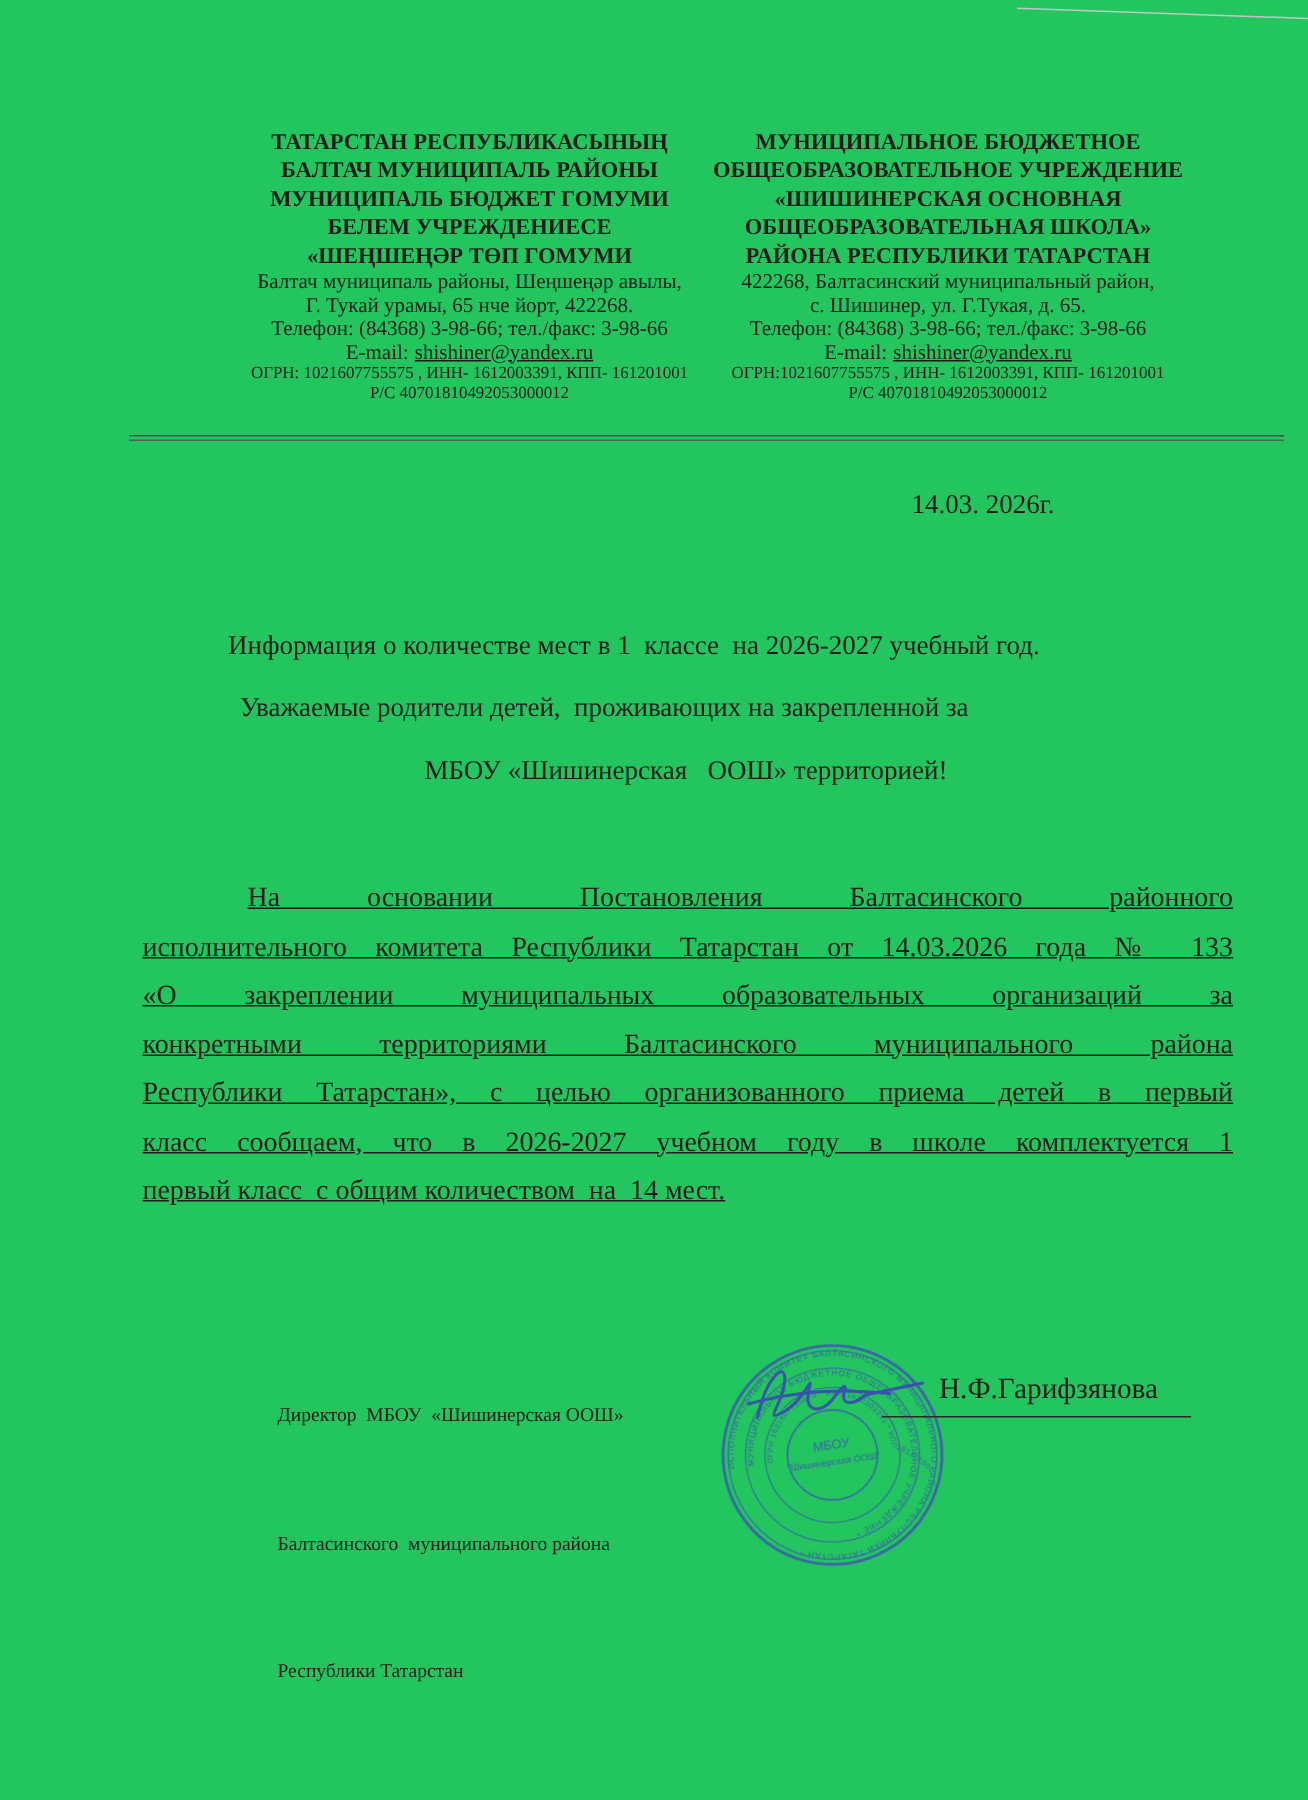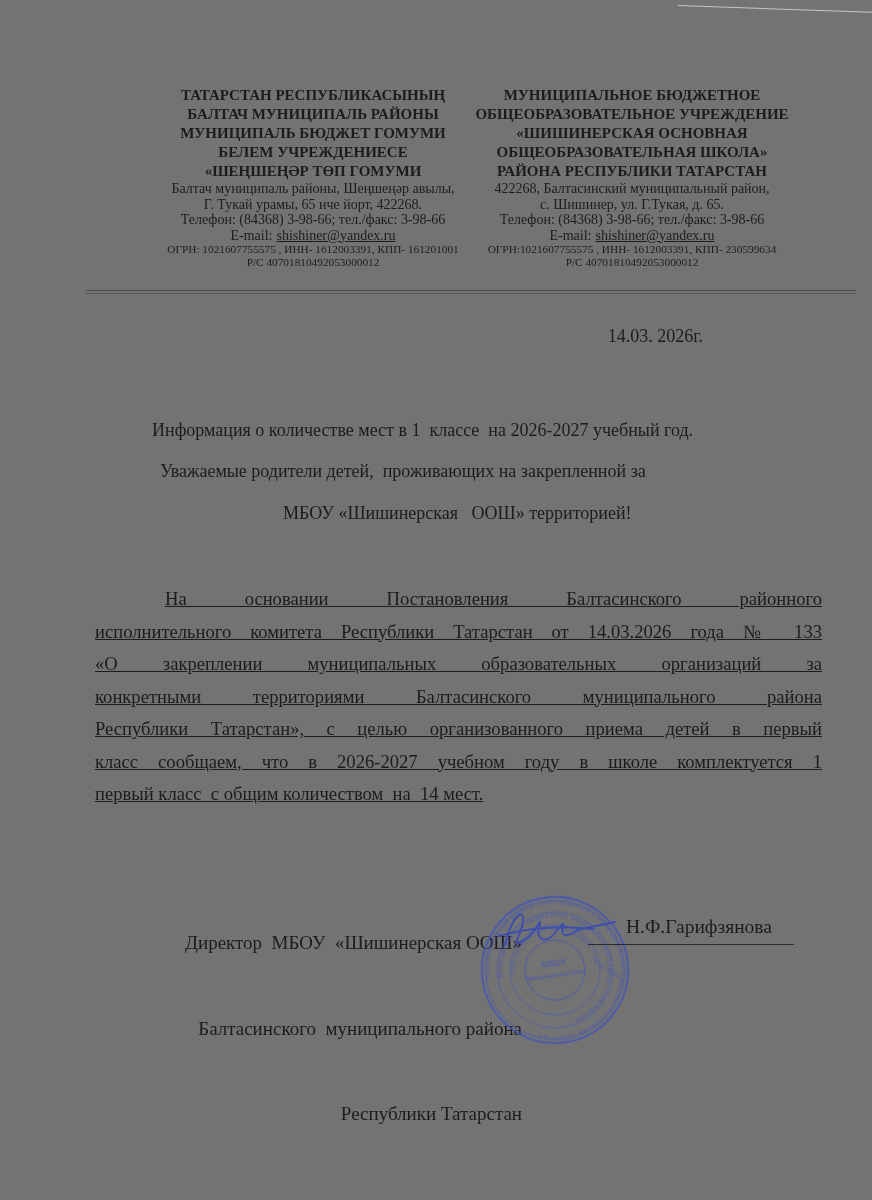--- a/index.html
+++ b/index.html
@@ -1,17 +1,17 @@
 <!DOCTYPE html>
 <html><head>
 <meta charset="utf-8">
 <style>
   html,body{margin:0;padding:0;background:#e8e8e8;}
   .page{
-    position:relative;width:872px;height:1200px;background:#737373;
+    position:relative;width:872px;height:1200px;background:#22c55e;
     font-family:"Liberation Serif","DejaVu Serif",serif;color:#1c1c1c;
     overflow:hidden;margin:0 auto;
   }
   
   .artifact-line{position:absolute;left:678px;top:5px;width:200px;height:1px;
     background:#c4c4c4;transform:rotate(2deg);transform-origin:left top;}
   
   .letterhead{position:absolute;top:86px;left:163px;display:flex;gap:10px;text-align:center;}
   .lh-col{line-height:19px;}
   .col-left{width:300px;}
@@ -25,21 +25,21 @@
     border-top:1.4px solid #4a4a4a;border-bottom:1.2px solid #5a5a5a;}
   .date{position:absolute;top:326px;right:169px;font-size:18px;white-space:pre-wrap;}
   .title{position:absolute;font-size:18px;white-space:pre-wrap;}
   .t1{top:420px;left:152px;}
   .t2{top:461px;left:160px;}
   .t3{top:503px;left:283px;}
   .body-block{position:absolute;top:583px;left:95px;width:727px;font-size:18.6px;text-decoration:underline;}
   .bline{line-height:32.5px;text-align:justify;text-align-last:justify;}
   .bline.first{text-indent:70px;}
   .bline.last{text-align-last:left;white-space:pre-wrap;}
-  .sig-block{position:absolute;top:872px;left:185px;font-size:19px;line-height:28.5px;white-space:pre-wrap;text-align:right;}
+  .sig-block{position:absolute;top:872px;left:185px;font-size:13px;line-height:28.5px;white-space:pre-wrap;}
   .sig-name{position:absolute;top:916px;left:626px;font-size:19.5px;white-space:nowrap;}
   .sig-rule{position:absolute;top:944px;left:588px;width:206px;height:0;border-top:1.6px solid #2a2a2a;}
   .stamp-svg{position:absolute;left:477px;top:892px;}
   .sign-svg{position:absolute;left:495px;top:903px;}
 </style>
 </head>
 <body>
 
 <div class="page">
 
@@ -62,21 +62,21 @@
     <div class="lh-col col-right">
       <div class="org">МУНИЦИПАЛЬНОЕ БЮДЖЕТНОЕ</div>
       <div class="org">ОБЩЕОБРАЗОВАТЕЛЬНОЕ УЧРЕЖДЕНИЕ</div>
       <div class="org">«ШИШИНЕРСКАЯ ОСНОВНАЯ</div>
       <div class="org">ОБЩЕОБРАЗОВАТЕЛЬНАЯ ШКОЛА»</div>
       <div class="org">РАЙОНА РЕСПУБЛИКИ ТАТАРСТАН</div>
       <div class="addr">422268, Балтасинский муниципальный район,</div>
       <div class="addr">с. Шишинер, ул. Г.Тукая, д. 65.</div>
       <div class="addr">Телефон: (84368) 3-98-66; тел./факс: 3-98-66</div>
       <div class="addr"><span>E-mail:</span><span class="email">shishiner@yandex.ru</span></div>
-      <div class="reg">ОГРН:1021607755575 , ИНН- 1612003391, КПП- 230599634</div>
+      <div class="reg">ОГРН:1021607755575 , ИНН- 1612003391, КПП- 161201001</div>
       <div class="reg">Р/С 40701810492053000012</div>
     </div>
   </div>
 
   <div class="rule"></div>
 
   <div class="date">14.03. 2026г.</div>
 
   <div class="title t1">Информация о количестве мест в 1  классе  на 2026-2027 учебный год.</div>
   <div class="title t2">Уважаемые родители детей,  проживающих на закрепленной за</div>

